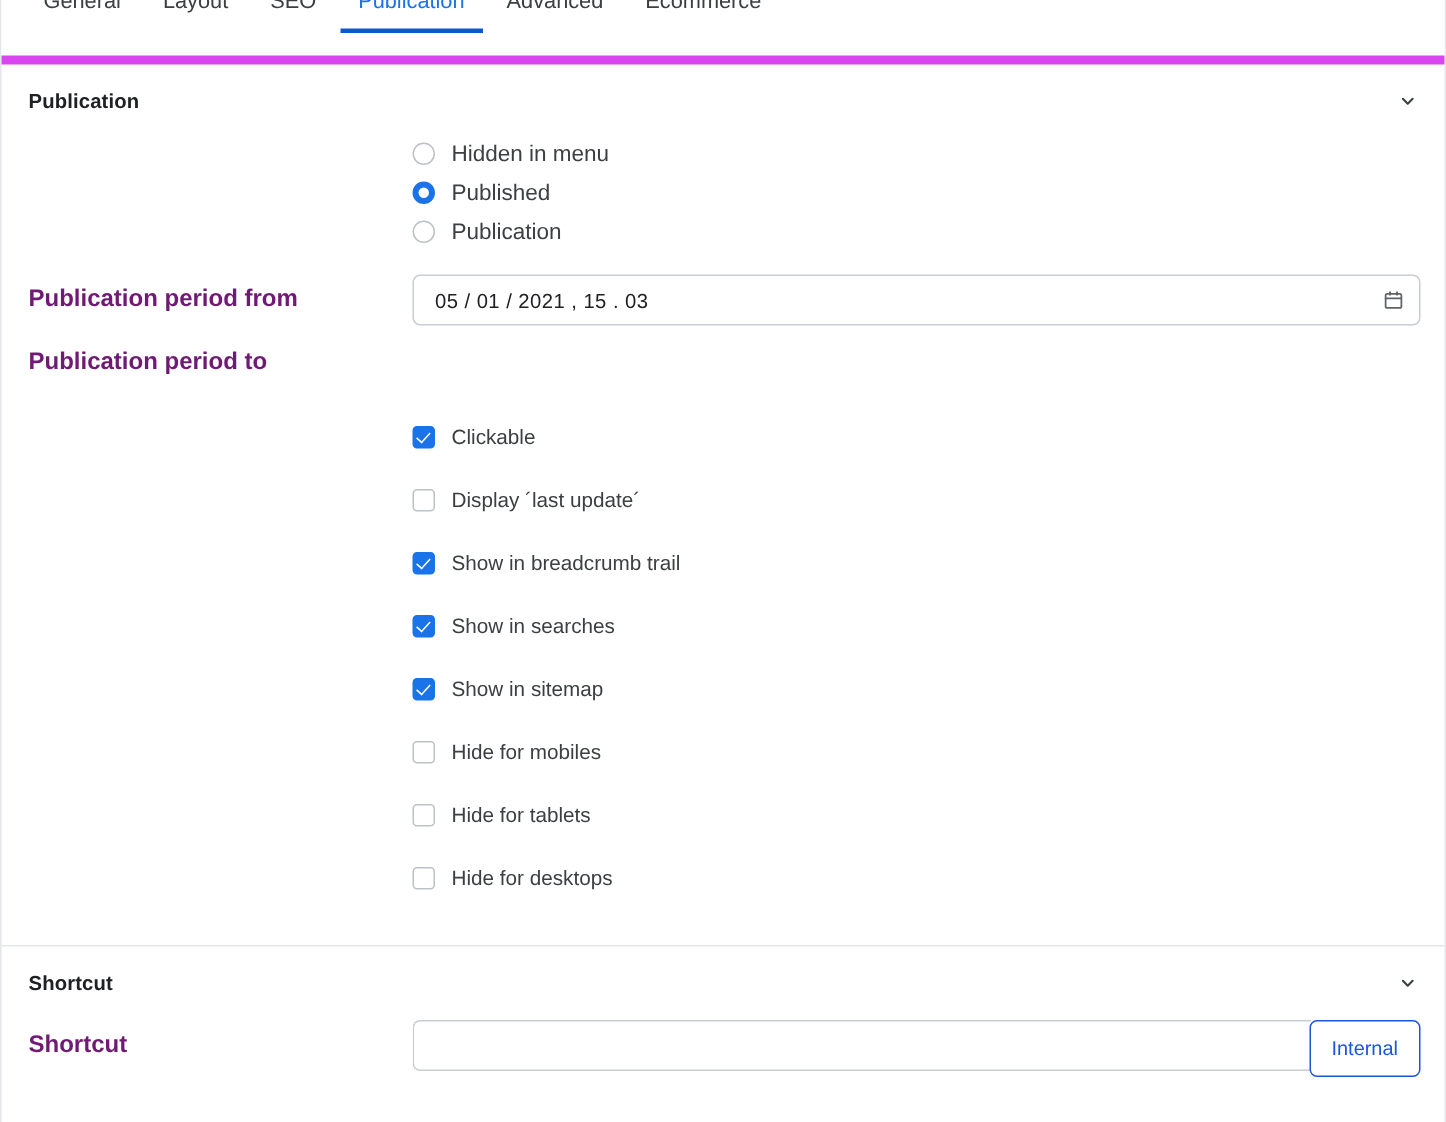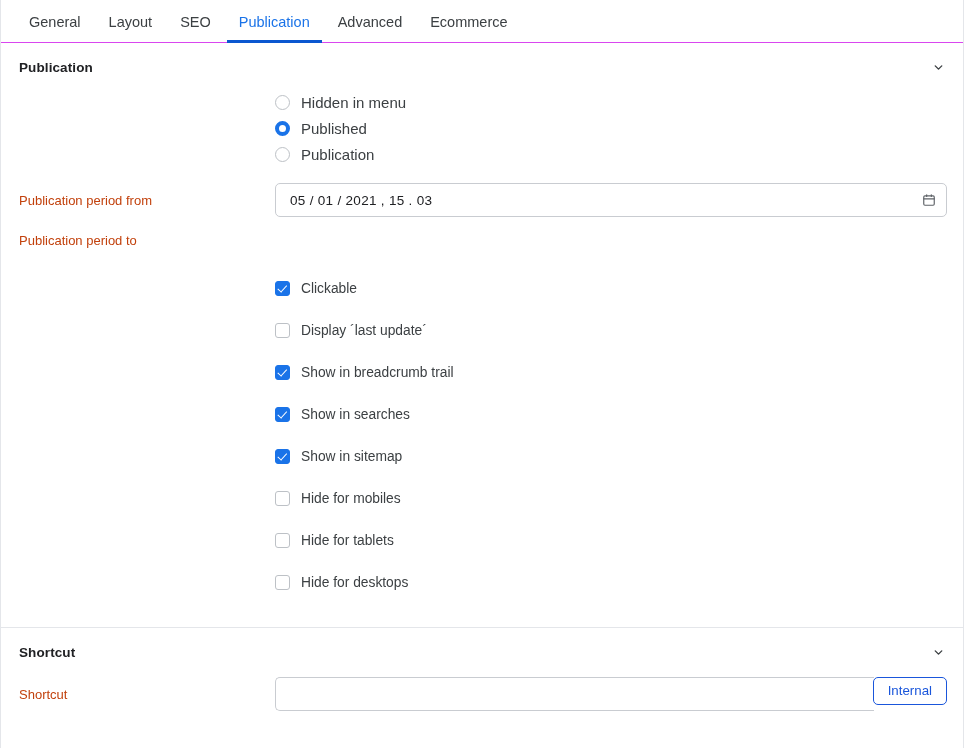--- a/index.html
+++ b/index.html
@@ -23,22 +23,22 @@
     border-left: 1px solid #e4e6ea;
     border-right: 1px solid #e4e6ea;
     box-sizing: border-box;
   }
 
   
   .tabbar {
     display: flex;
     align-items: flex-end;
     height: 43px;
-    padding: 0 14px;
-    border-bottom: 1px solid #d946ef;
+    padding: 16px 14px;
+    border-bottom: 6px solid #d946ef;
     box-sizing: border-box;
     background: #fff;
   }
   .tab {
     position: relative;
     font-size: 14.5px;
     color: #3c4043;
     padding: 0 14px 13px 14px;
     line-height: 1;
     cursor: pointer;
@@ -85,24 +85,25 @@
     box-sizing: border-box;
   }
 
   .row {
     display: flex;
     align-items: center;
   }
   .row-label {
     width: 256px;
     flex: 0 0 256px;
-    font-size: 13px;
-    color: #c2410c;
+    font-size: 16px;
+    color: #701a75;
     padding-right: 8px;
     box-sizing: border-box;
+    font-weight: bold;
   }
   .row-field {
     flex: 1;
     display: flex;
     align-items: flex-start;
     border-radius: 12px;
   }
 
   
   .radio-group {
@@ -237,21 +238,21 @@
     background: #fff;
     box-sizing: border-box;
     font-family: "Liberation Sans", sans-serif;
     font-size: 13.5px;
     color: #202124;
     padding: 0 12px;
     outline: none;
   }
   .internal-btn {
     flex: 0 0 auto;
-    height: 28px;
+    height: 38px;
     padding: 0 14px;
     border: 1.5px solid #1a56db;
     border-radius: 5px;
     background: #fff;
     color: #1a56db;
     font-family: "Liberation Sans", sans-serif;
     font-size: 13.3px;
     cursor: pointer;
     margin-left: -1px;
     line-height: 1;

